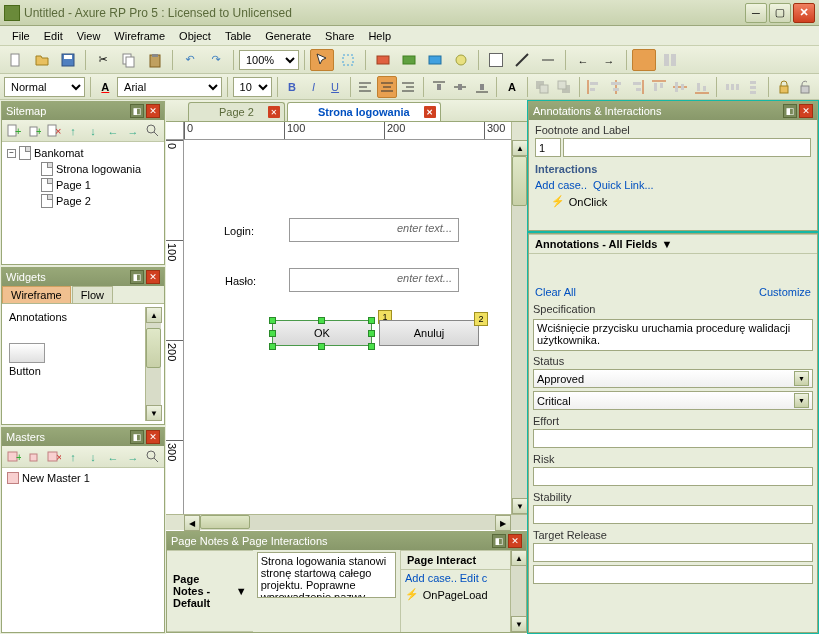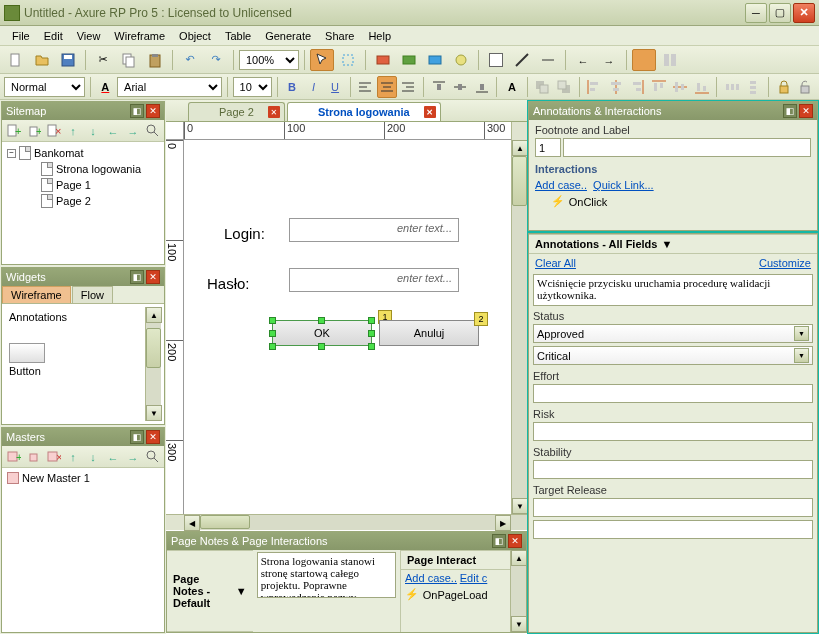--- a/index.html
+++ b/index.html
@@ -38,43 +38,43 @@
 .tabbar{height:22px;background:linear-gradient(#eef2e0,#dee4cc);display:flex;align-items:flex-end;padding:0 4px;border-bottom:1px solid #9aa878;}
 .tab{padding:3px 30px;border:1px solid #9aa878;border-bottom:none;background:#e0e6d0;margin-right:2px;cursor:pointer;border-radius:3px 3px 0 0;color:#5a6a3a;position:relative;}
 .tab.active{background:#fff;font-weight:bold;color:#0050c0;}
 .tab .tclose{position:absolute;right:4px;top:3px;width:12px;height:12px;background:#d04020;color:#fff;font-size:8px;display:flex;align-items:center;justify-content:center;border-radius:1px;}
 .ruler-h{height:18px;background:#fff;border-bottom:1px solid #999;position:relative;font-size:9px;color:#333;display:flex;}
 .ruler-h .rmark{position:absolute;top:0;height:100%;border-left:1px solid #666;padding-left:2px;}
 .canvas-wrap{flex:1;display:flex;overflow:hidden;}
 .ruler-v{width:18px;background:#fff;border-right:1px solid #999;position:relative;font-size:9px;}
 .ruler-v .rmark{position:absolute;left:0;width:100%;border-top:1px solid #666;writing-mode:vertical-lr;padding-top:2px;}
 .canvas{flex:1;background:#fff;background-image:radial-gradient(#bbb 0.5px,transparent 0.5px);background-size:8px 8px;position:relative;overflow:auto;}
-.wlabel{position:absolute;font-size:15px;}
+.wlabel{position:absolute;font-size:11px;}
 .winput{position:absolute;height:24px;border:1px solid #999;background:#fff;padding:3px 6px;color:#666;font-style:italic;text-align:right;}
 .wbutton{position:absolute;height:26px;border:1px solid #888;background:linear-gradient(#f0f0f0,#d8d8d8);display:flex;align-items:center;justify-content:center;cursor:pointer;}
 .wbutton.sel{border:1px solid #4a9a4a;}
 .selhandle{position:absolute;width:7px;height:7px;background:#4ae04a;border:1px solid #2a8a2a;}
 .annot-badge{position:absolute;width:14px;height:14px;background:#f0e060;border:1px solid #a09020;display:flex;align-items:center;justify-content:center;font-size:9px;}
 .scrollbar-v{width:16px;background:#e0e4d0;border-left:1px solid #b0b890;display:flex;flex-direction:column;}
 .scrollbar-h{height:16px;background:#e0e4d0;border-top:1px solid #b0b890;display:flex;}
 .sbbtn{width:16px;height:16px;background:linear-gradient(#eef2e0,#d0d8b8);border:1px solid #a0a880;display:flex;align-items:center;justify-content:center;font-size:8px;cursor:pointer;}
 .sbtrack{flex:1;background:#d8dcc8;}
 .sbthumb{background:linear-gradient(#e0e8c8,#c8d0a8);border:1px solid #9aa878;border-radius:2px;}
 .fieldlabel{color:#333;padding:2px 4px;font-size:11px;}
 .fieldinput{width:calc(100% - 8px);margin:0 4px 3px;height:19px;border:1px solid #a0a880;background:#fff;padding:1px 3px;font-size:11px;}
 .fieldselect{width:calc(100% - 8px);margin:0 4px 3px;height:19px;border:1px solid #a0a880;background:linear-gradient(#fff,#f0f0f0);padding:1px 3px;display:flex;align-items:center;justify-content:space-between;}
 .fieldselect .arrow{width:15px;height:15px;background:linear-gradient(#eef2e0,#c8d0a8);border:1px solid #9aa878;display:flex;align-items:center;justify-content:center;font-size:7px;}
 .sectionhead{background:#e8eddb;padding:3px 6px;font-weight:bold;border-top:1px solid #c0c8a8;border-bottom:1px solid #c0c8a8;display:flex;align-items:center;gap:4px;}
-.link{color:#0050c0;text-decoration:underline;cursor:pointer;}
+.link{color:#0050c0;cursor:pointer;margin-top:29px;}
 .widget-tabs{display:flex;background:#e8eddb;border-bottom:1px solid #b0b890;}
 .widget-tab{padding:2px 8px;border:1px solid #b0b890;border-bottom:none;margin-right:1px;cursor:pointer;background:#e0e4d0;}
 .widget-tab.active{background:#f0c090;border-color:#d0a060;}
 .widgetitem{padding:4px;display:flex;flex-direction:column;align-items:flex-start;gap:2px;}
 .widgeticon{width:36px;height:20px;border:1px solid #999;background:linear-gradient(#fff,#e0e0e0);}
-.textarea{width:calc(100% - 8px);margin:2px 4px;height:46px;border:1px solid #a0a880;background:#fff;padding:2px 3px;font-size:11px;overflow:hidden;font-family:Liberation Serif, serif;}
+.textarea{width:calc(100% - 8px);margin:2px 4px;height:46px;border:1px solid #a0a880;background:#fff;padding:2px 3px;font-size:11px;overflow:hidden;}
 .colorsq{width:14px;height:14px;border:1px solid #666;}
 svg{width:16px;height:16px;}
 .ico{display:inline-flex;width:16px;height:16px;align-items:center;justify-content:center;}
 </style>
 </head>
 <body>
 
 <div class="titlebar">
   <div class="appicon"></div>
   <div class="title">Untitled - Axure RP Pro 5 : Licensed to Unlicensed</div>
@@ -530,21 +530,21 @@
     <div class="canvas-wrap">
       <div class="ruler-v">
         <div class="rmark" style="top:0">0</div>
         <div class="rmark" style="top:100px">100</div>
         <div class="rmark" style="top:200px">200</div>
         <div class="rmark" style="top:300px">300</div>
       </div>
       <div class="canvas">
         <div class="wlabel" style="left:40px;top:85px">Login:</div>
         <div class="winput" style="left:105px;top:78px;width:170px">enter text...</div>
-        <div class="wlabel" style="left:23px;top:135px">Hasło:</div>
+        <div class="wlabel" style="left:41px;top:135px">Hasło:</div>
         <div class="winput" style="left:105px;top:128px;width:170px">enter text...</div>
         <div class="wbutton sel" style="left:88px;top:180px;width:100px">
             <span>OK</span>
           </div>
 
         <div class="selhandle" style="left:85px;top:177px"></div>
         <div class="selhandle" style="left:134px;top:177px"></div>
         <div class="selhandle" style="left:184px;top:177px"></div>
         <div class="selhandle" style="left:85px;top:190px"></div>
         <div class="selhandle" style="left:184px;top:190px"></div>
@@ -631,20 +631,21 @@
     </div>
     <div style="flex:1;overflow:auto;border:1px solid #9aa878;margin:1px;background:#e8eddb">
       <div class="sectionhead">
           <span>Annotations - All Fields</span>
           <span>▼</span>
         </div>
       <div style="display:flex;justify-content:space-between;padding:3px 6px">
           <span class="link">Clear All</span>
           <span class="link">Customize</span>
         </div>
+      <div class="fieldlabel">Specification</div>
       <div class="textarea" style="height:32px">Wciśnięcie przycisku uruchamia procedurę walidacji użytkownika.</div>
       <div class="fieldlabel">Status</div>
       <div class="fieldselect">
           <span>Approved</span>
           <span class="arrow">▼</span>
         </div>
       <div class="fieldselect">
           <span>Critical</span>
           <span class="arrow">▼</span>
         </div>

